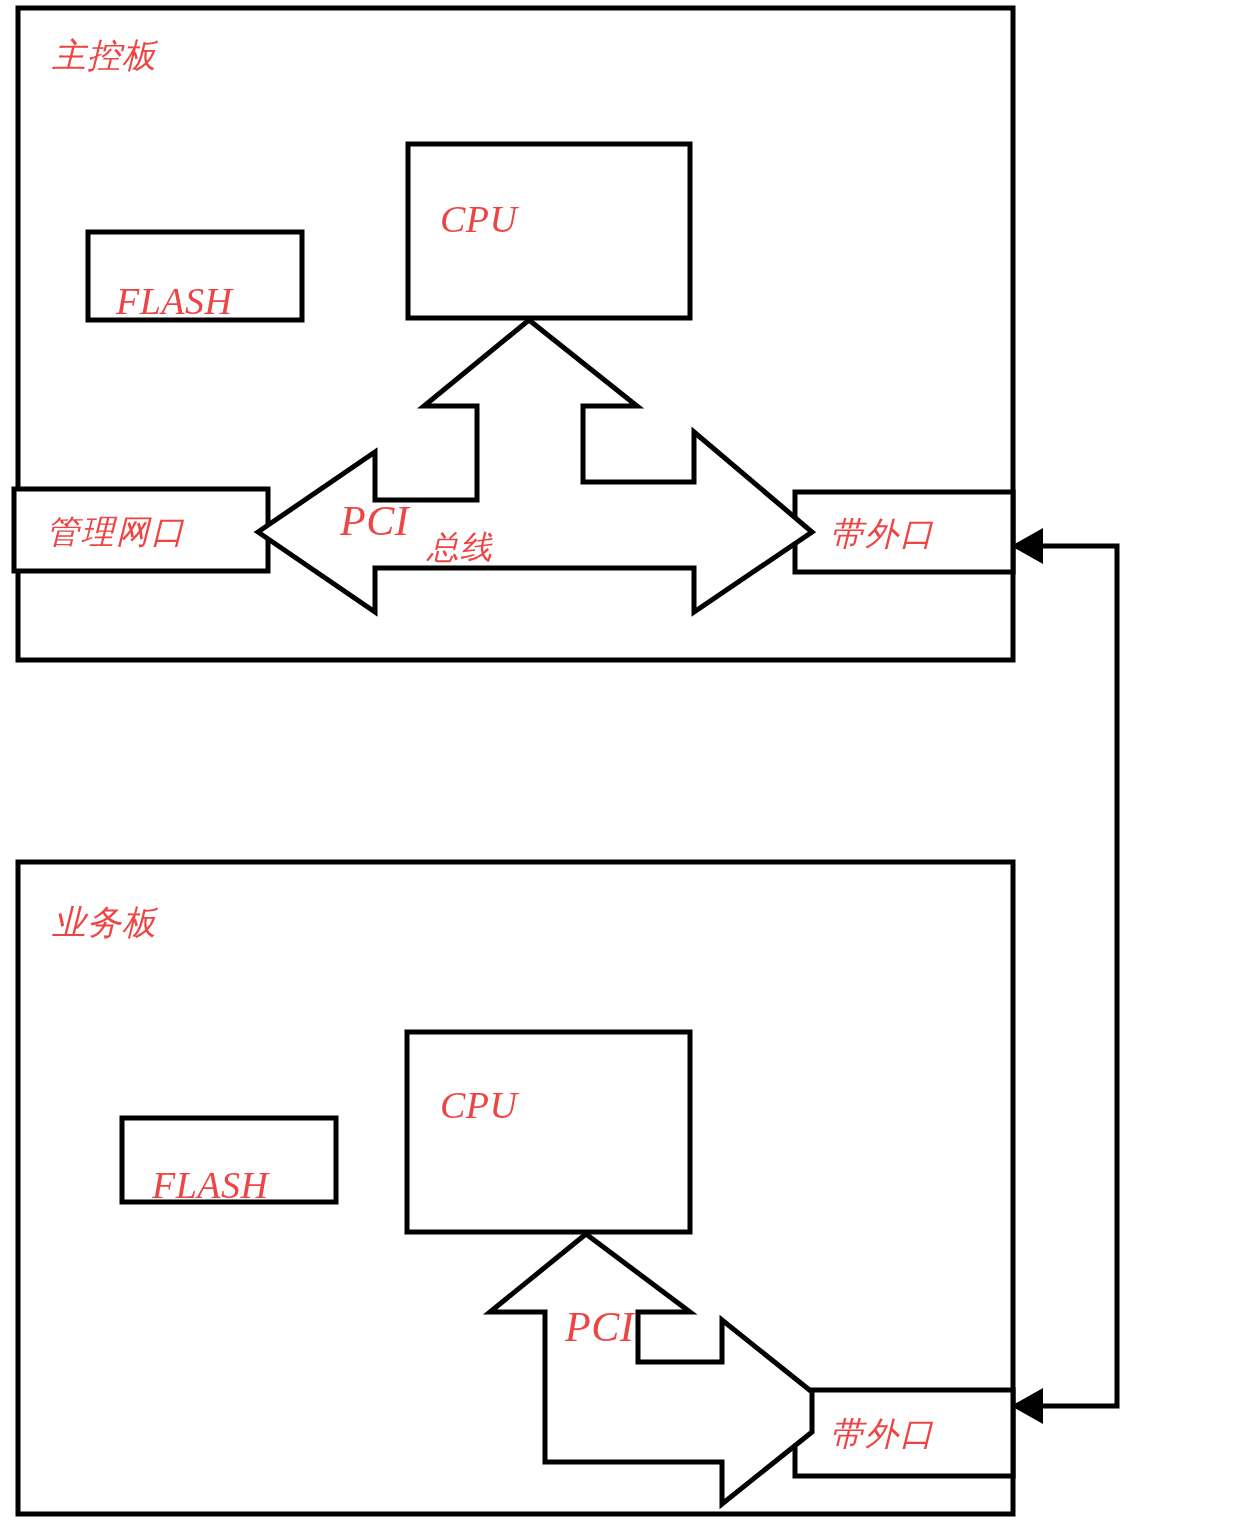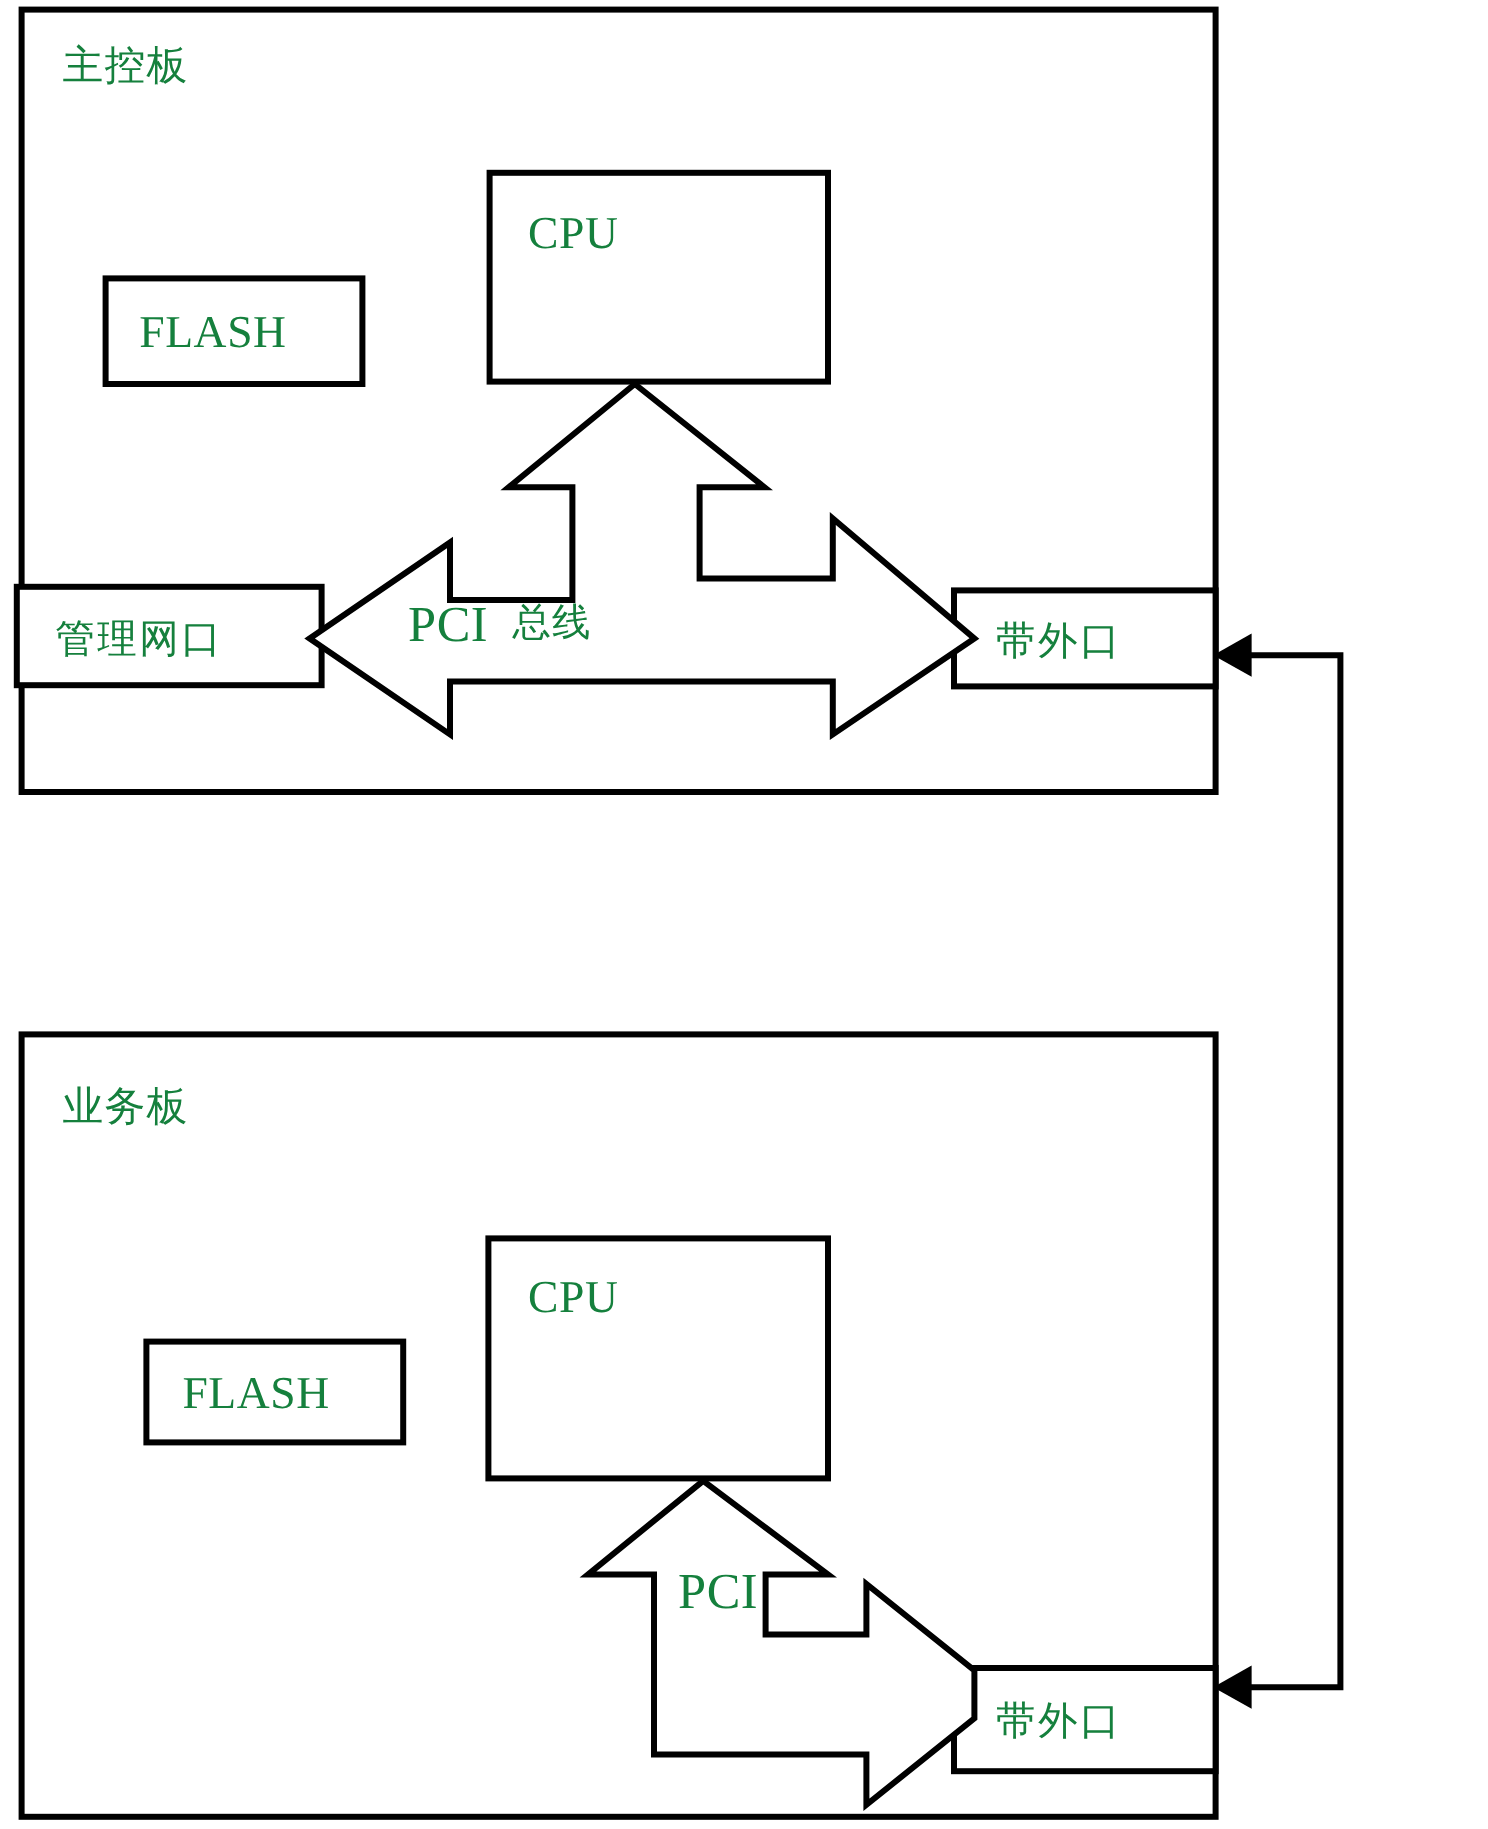--- a/index.html
+++ b/index.html
@@ -48,23 +48,24 @@
     stroke: #000000;
     stroke-width: 5;
   }
   .arrow-head {
     fill: #000000;
     stroke: none;
   }
   
   .lbl {
     position: absolute;
-    color: #15803d;
+    color: #ef4444;
     white-space: nowrap;
     line-height: 1;
+    font-style: italic;
   }
   .lbl-cjk {
     font-family: "DejaVu Sans", "Liberation Sans", sans-serif;
     font-weight: 500;
   }
   .lbl-latin {
     font-family: "Liberation Serif", "DejaVu Serif", serif;
   }
   
   .panel-title {
@@ -72,24 +73,26 @@
     letter-spacing: 1px;
   }
   
   .box-label-cjk {
     font-size: 33px;
     letter-spacing: 2px;
   }
   .box-label-latin {
     font-size: 38px;
     letter-spacing: 0.5px;
+    margin-top: 24px;
   }
   .bus-label-cjk {
     font-size: 32px;
     letter-spacing: 1px;
+    margin-top: 29px;
   }
   .bus-label-latin {
     font-size: 42px;
     letter-spacing: 0.5px;
   }
 </style>
 </head>
 <body>
 
 <div id="diagram-root">

